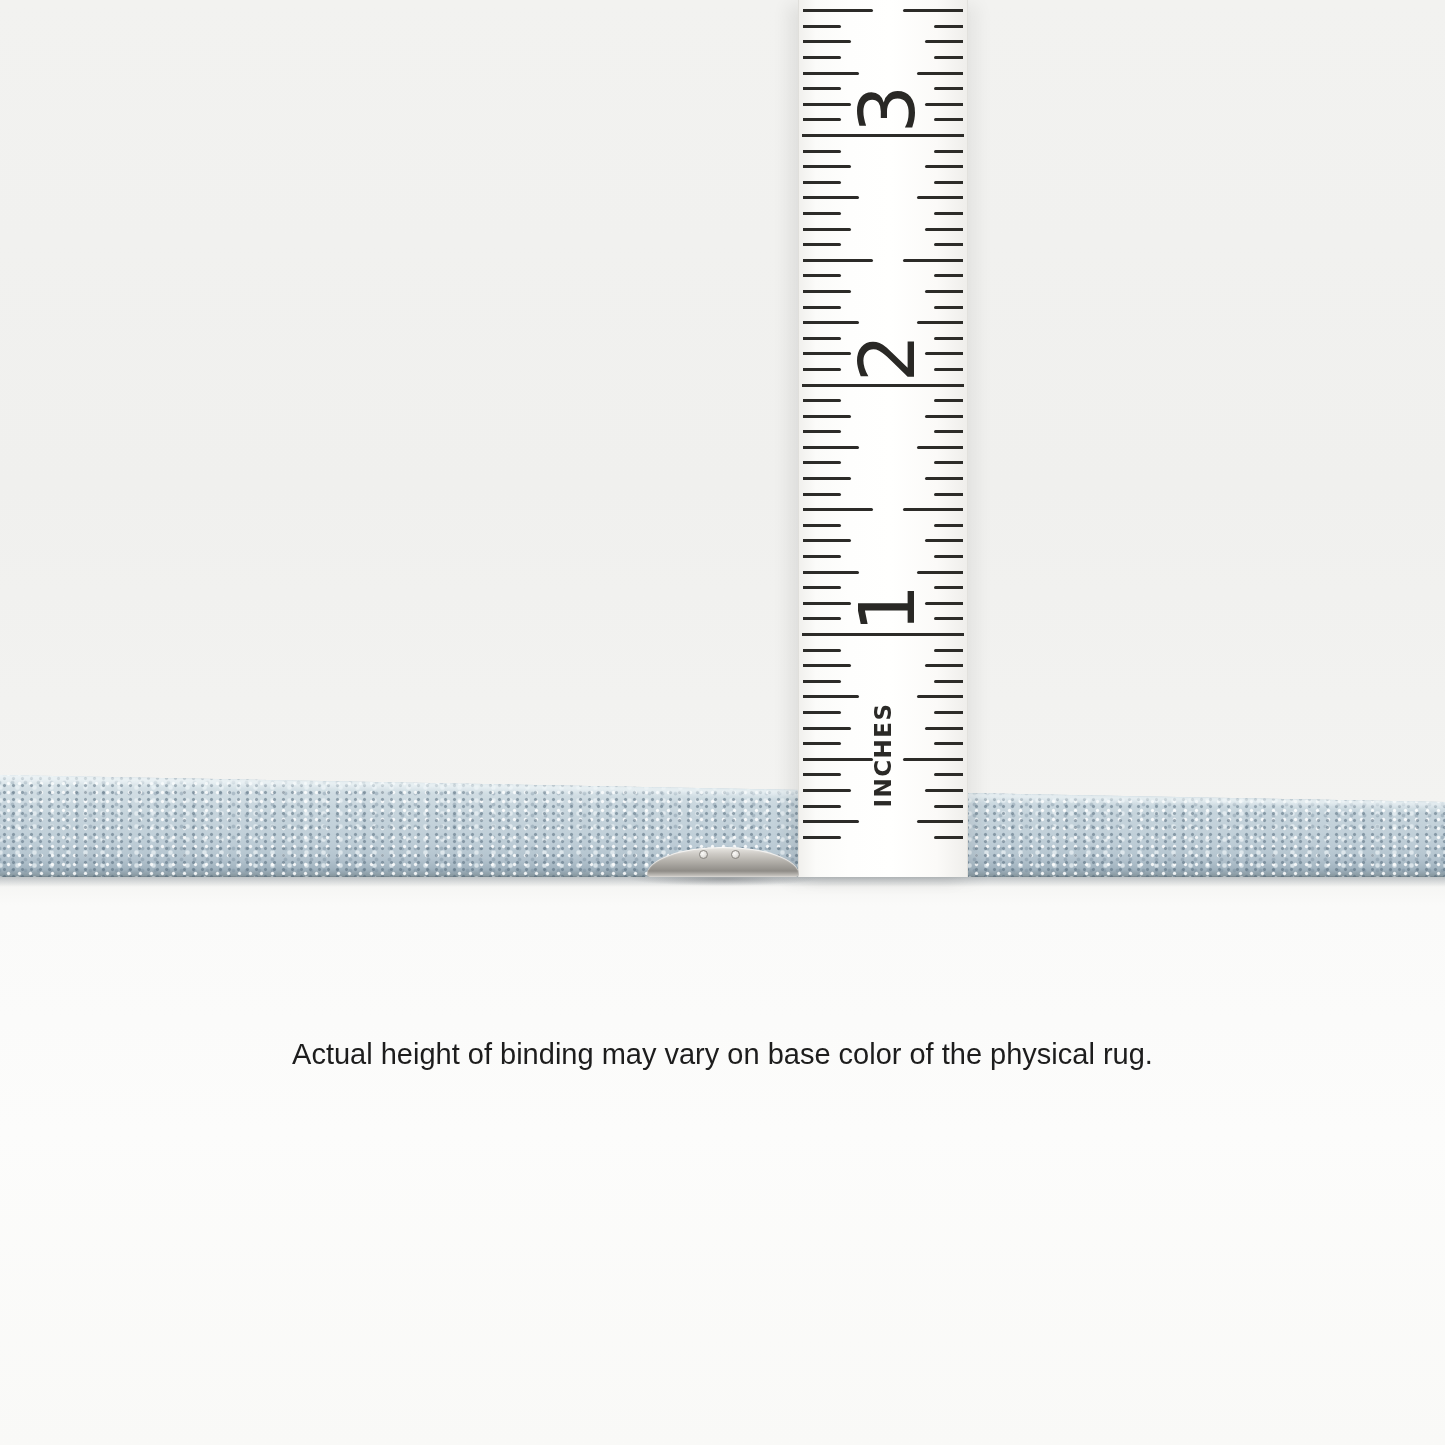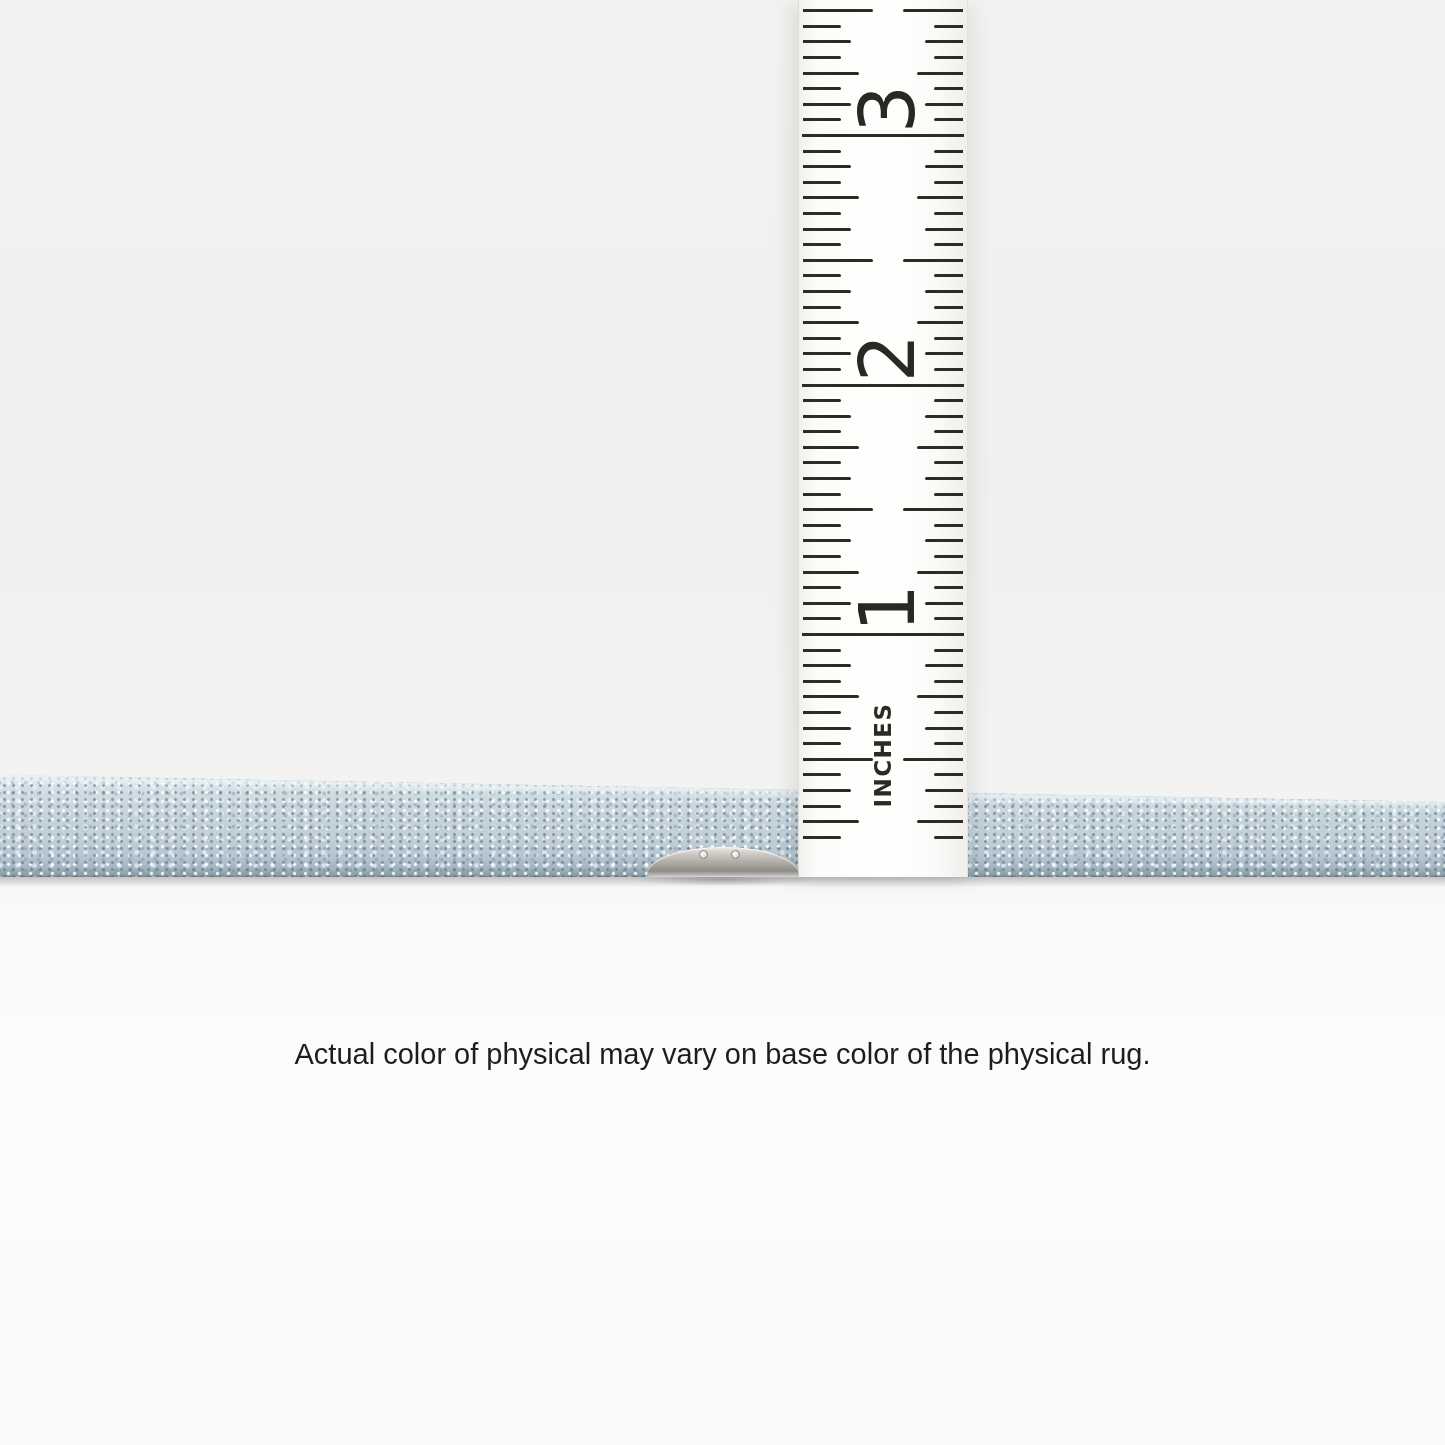--- a/index.html
+++ b/index.html
@@ -223,16 +223,16 @@
       </div>
     <div class="ruler-unit">INCHES</div>
   </div>
 
   <div class="tape-tab">
     <div class="rivet r1"></div>
     <div class="rivet r2"></div>
   </div>
 
   <div class="caption">
-    <div>Actual color of physical may vary on base color of the physical rug.</div>
+    <div>Actual height of binding may vary on base color of the physical rug.</div>
   </div>
 
 </div>
 
 </body></html>

